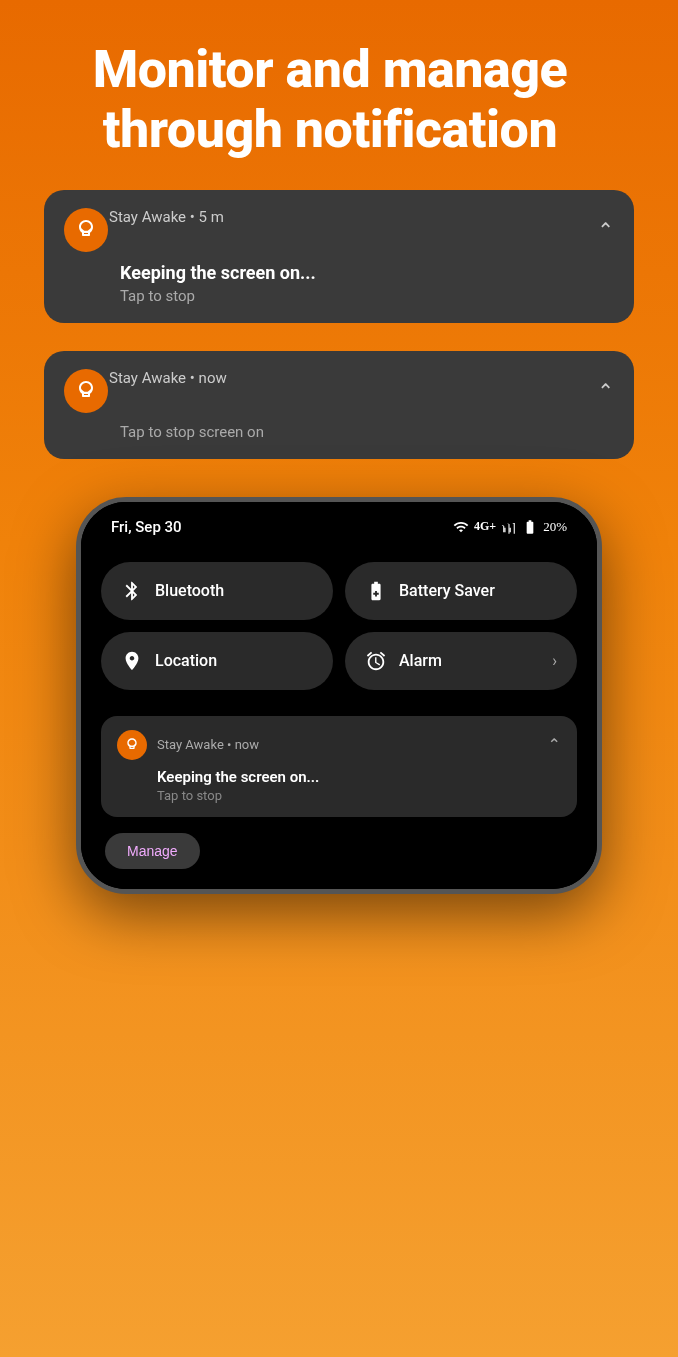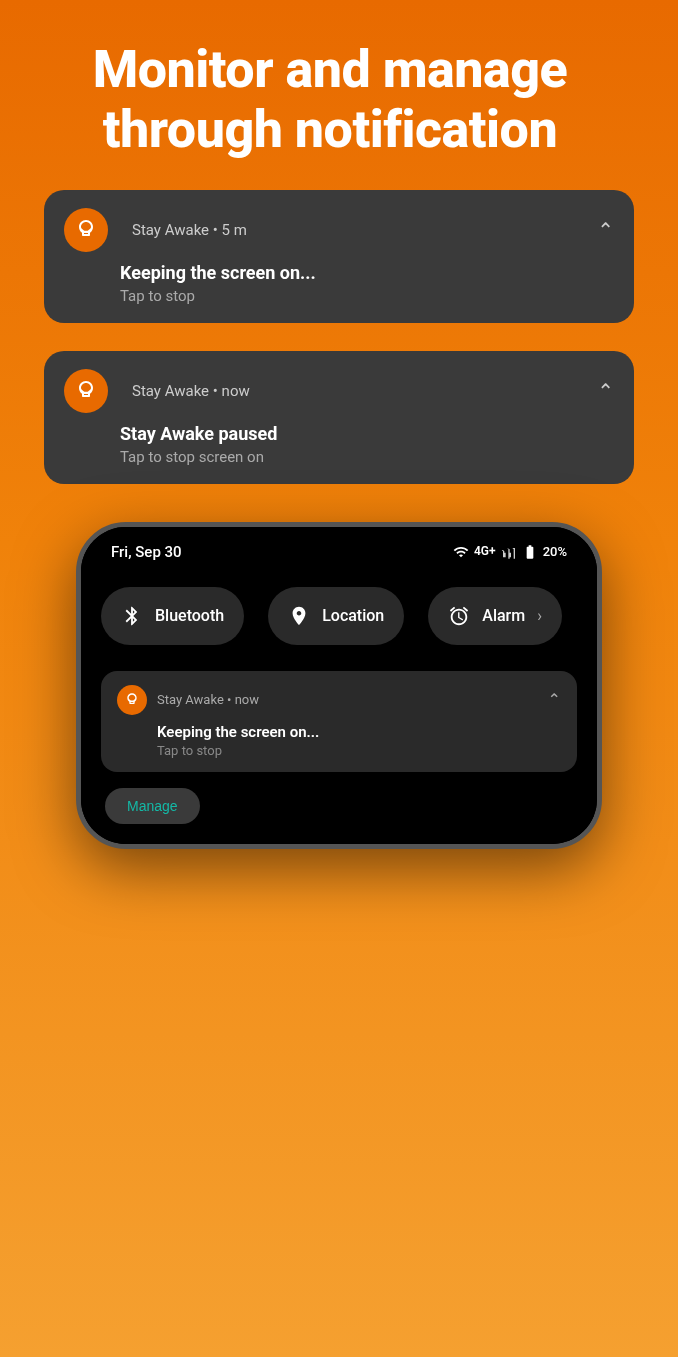--- a/index.html
+++ b/index.html
@@ -39,22 +39,21 @@
 
     .notification-header {
       display: flex;
       align-items: center;
       justify-content: space-between;
       margin-bottom: 10px;
     }
 
     .notification-header-left {
       display: flex;
-      align-items: center;
-      gap: 24px;
+      gap: 1px;
     }
 
     .notif-icon-wrap {
       width: 44px;
       height: 44px;
       background: #e86a00;
       border-radius: 50%;
       display: flex;
       align-items: center;
       justify-content: center;
@@ -123,37 +122,38 @@
     }
 
     .status-time {
       color: #ffffff;
       font-size: 15px;
       font-weight: 500;
     }
 
     .status-icons {
       display: flex;
-      align-items: flex-start;
+      align-items: center;
       gap: 5px;
       color: #ffffff;
       font-size: 13px;
+      font-family: Liberation Serif, serif;
     }
 
     .status-icons svg {
       fill: white;
       width: 16px;
       height: 16px;
     }
 
     
     .quick-tiles {
       display: grid;
-      grid-template-columns: 1fr 1fr 1fr 1fr;
-      gap: 24px;
+      grid-template-columns: 1fr 1fr;
+      gap: 12px;
       padding: 16px 20px;
       background: #000;
     }
 
     .quick-tile {
       background: #2a2a2a;
       border-radius: 50px;
       padding: 18px 20px;
       display: flex;
       align-items: center;
@@ -241,21 +241,21 @@
     }
 
     .phone-notif-subtitle {
       color: #888888;
       font-size: 13px;
       margin-left: 40px;
     }
 
     .manage-btn {
       background: #3a3a3a;
-      color: #14b8a6;
+      color: #f0abfc;
       border: none;
       border-radius: 50px;
       padding: 10px 22px;
       font-size: 14px;
       font-weight: 500;
       cursor: pointer;
       margin-top: 4px;
       margin-left: 4px;
     }
 
@@ -290,21 +290,20 @@
         <svg viewBox="0 0 24 24">
             <path d="M12 2C8.13 2 5 5.13 5 9c0 2.38 1.19 4.47 3 5.74V17c0 .55.45 1 1 1h6c.55 0 1-.45 1-1v-2.26c1.81-1.27 3-3.36 3-5.74 0-3.87-3.13-7-7-7zm2 14h-4v-1h4v1zm.33-3.72l-.66.47H10.33l-.66-.47C8.48 11.42 7 10.28 7 9c0-2.76 2.24-5 5-5s5 2.24 5 5c0 1.28-1.48 2.42-2.67 3.28z"></path>
           </svg>
       </div>
       <span class="notif-app-info">
         <span>Stay Awake</span> • <span>now</span>
       </span>
     </div>
     <span class="chevron-up">⌃</span>
   </div>
-  <div class="notification-title">Stay Awake paused</div>
   <div class="notification-subtitle">Tap to stop screen on</div>
 </div>
 
 <div class="phone-container">
   <div class="phone-frame">
     <div class="phone-screen">
 
       <div class="status-bar">
         <span class="status-time">Fri, Sep 30</span>
         <div class="status-icons">
@@ -327,20 +326,26 @@
 
       <div class="quick-tiles">
 
         <div class="quick-tile">
           <svg viewBox="0 0 24 24">
               <path d="M17.71 7.71L12 2h-1v7.59L6.41 5 5 6.41 10.59 12 5 17.59 6.41 19 11 14.41V22h1l5.71-5.71-4.3-4.29 4.3-4.29zM13 5.83l1.88 1.88L13 9.59V5.83zm1.88 10.46L13 18.17v-3.76l1.88 1.88z"></path>
             </svg>
           <span class="quick-tile-label">Bluetooth</span>
         </div>
 
+        <div class="quick-tile">
+          <svg viewBox="0 0 24 24">
+              <path d="M15.67 4H14V2h-4v2H8.33C7.6 4 7 4.6 7 5.33v15.33C7 21.4 7.6 22 8.33 22h7.33c.74 0 1.34-.6 1.34-1.33V5.33C17 4.6 16.4 4 15.67 4zm-2.67 14h-2v-2H9v-2h2v-2h2v2h2v2h-2v2z"></path>
+            </svg>
+          <span class="quick-tile-label">Battery Saver</span>
+        </div>
 
         <div class="quick-tile">
           <svg viewBox="0 0 24 24">
               <path d="M12 2C8.13 2 5 5.13 5 9c0 5.25 7 13 7 13s7-7.75 7-13c0-3.87-3.13-7-7-7zm0 9.5c-1.38 0-2.5-1.12-2.5-2.5s1.12-2.5 2.5-2.5 2.5 1.12 2.5 2.5-1.12 2.5-2.5 2.5z"></path>
             </svg>
           <span class="quick-tile-label">Location</span>
         </div>
 
         <div class="quick-tile">
           <svg viewBox="0 0 24 24">

